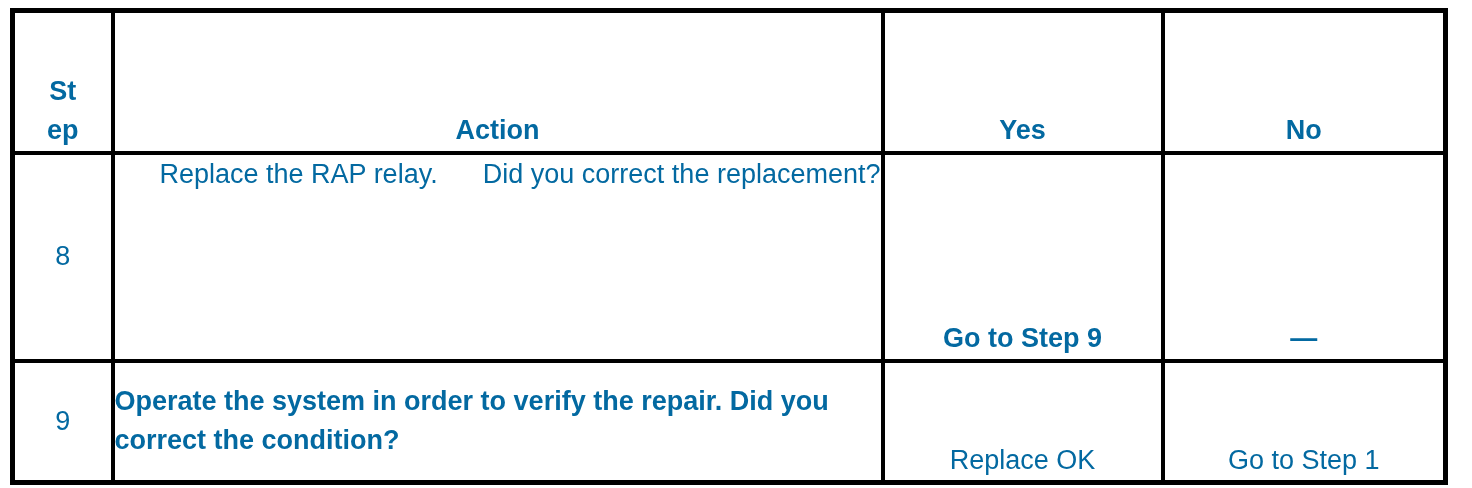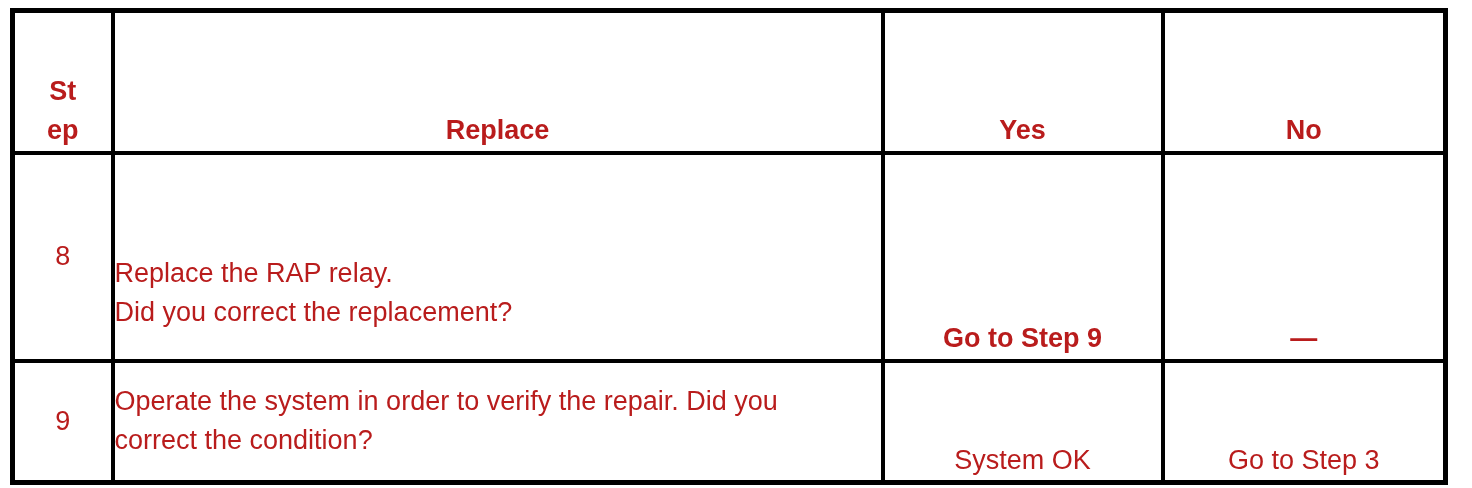--- a/index.html
+++ b/index.html
@@ -23,21 +23,21 @@
     width: 1433px;
     border-collapse: collapse;
     table-layout: fixed;
     border: 5px solid #000000;
   }
   table.diag th,
   table.diag td {
     border: 4px solid #000000;
     font-size: 27px;
     line-height: 1.45;
-    color: #b91c1c;
+    color: #0369a1;
     overflow: hidden;
     padding: 0;
   }
   tr.header-row { height: 142px; }
   tr.step8-row  { height: 208px; }
   tr.step9-row  { height: 122px; }
 
   th.hdr {
     font-weight: bold;
     vertical-align: bottom;
@@ -48,36 +48,38 @@
   td.step-cell {
     vertical-align: middle;
     text-align: center;
   }
   td.action-cell-split {
     vertical-align: top;
     padding: 12px 18px 10px 18px;
   }
   .split-stack {
     display: flex;
-    flex-direction: column;
-    justify-content: flex-end;
+    flex-direction: row;
+    justify-content: space-between;
     height: 178px;
+    margin-left: 45px;
   }
   td.result-cell-8 {
     vertical-align: bottom;
     text-align: center;
     padding-bottom: 10px;
     font-weight: bold;
   }
   td.action-cell-wrap {
     vertical-align: middle;
     text-align: left;
     padding: 0 18px;
     line-height: 1.62;
     white-space: pre-line;
+    font-weight: bold;
   }
   td.result-cell-9 {
     vertical-align: bottom;
     text-align: center;
     padding-bottom: 12px;
   }
 </style>
 </head>
 <body>
 
@@ -86,39 +88,39 @@
     <colgroup>
       <col style="width:100px">
       <col style="width:770px">
       <col style="width:280px">
       <col style="width:283px">
     </colgroup>
     <tbody>
       <tr class="header-row">
         <th class="hdr">St
 ep</th>
-        <th class="hdr">Replace</th>
+        <th class="hdr">Action</th>
         <th class="hdr">Yes</th>
         <th class="hdr">No</th>
       </tr>
 
       <tr class="step8-row">
         <td class="step-cell">8</td>
         <td class="action-cell-split">
           <div class="split-stack">
             <span>Replace the RAP relay.</span>
             <span>Did you correct the replacement?</span>
           </div>
         </td>
         <td class="result-cell-8">Go to Step 9</td>
         <td class="result-cell-8">—</td>
       </tr>
 
       <tr class="step9-row">
         <td class="step-cell">9</td>
         <td class="action-cell-wrap">Operate the system in order to verify the repair. Did you
 correct the condition?</td>
-        <td class="result-cell-9">System OK</td>
-        <td class="result-cell-9">Go to Step 3</td>
+        <td class="result-cell-9">Replace OK</td>
+        <td class="result-cell-9">Go to Step 1</td>
       </tr>
     </tbody>
   </table>
 </div>
 
 </body></html>

